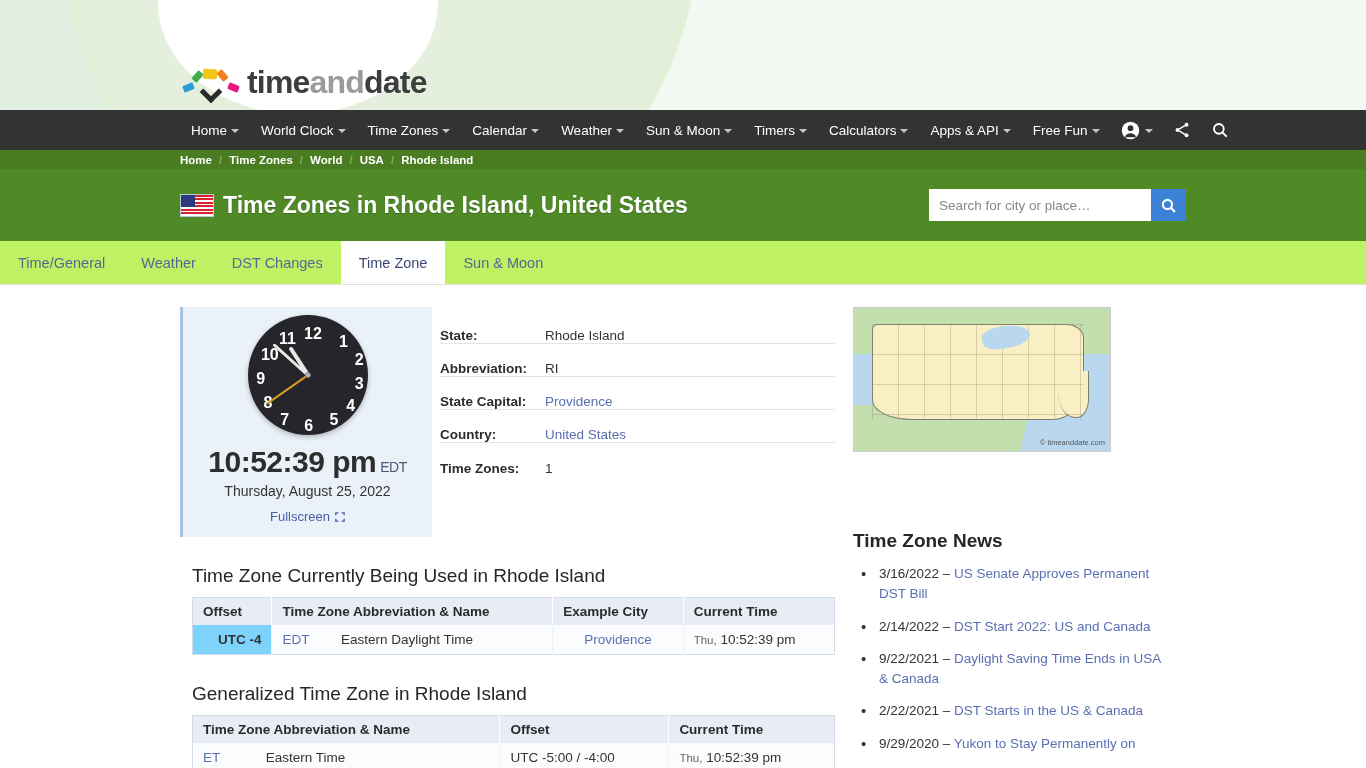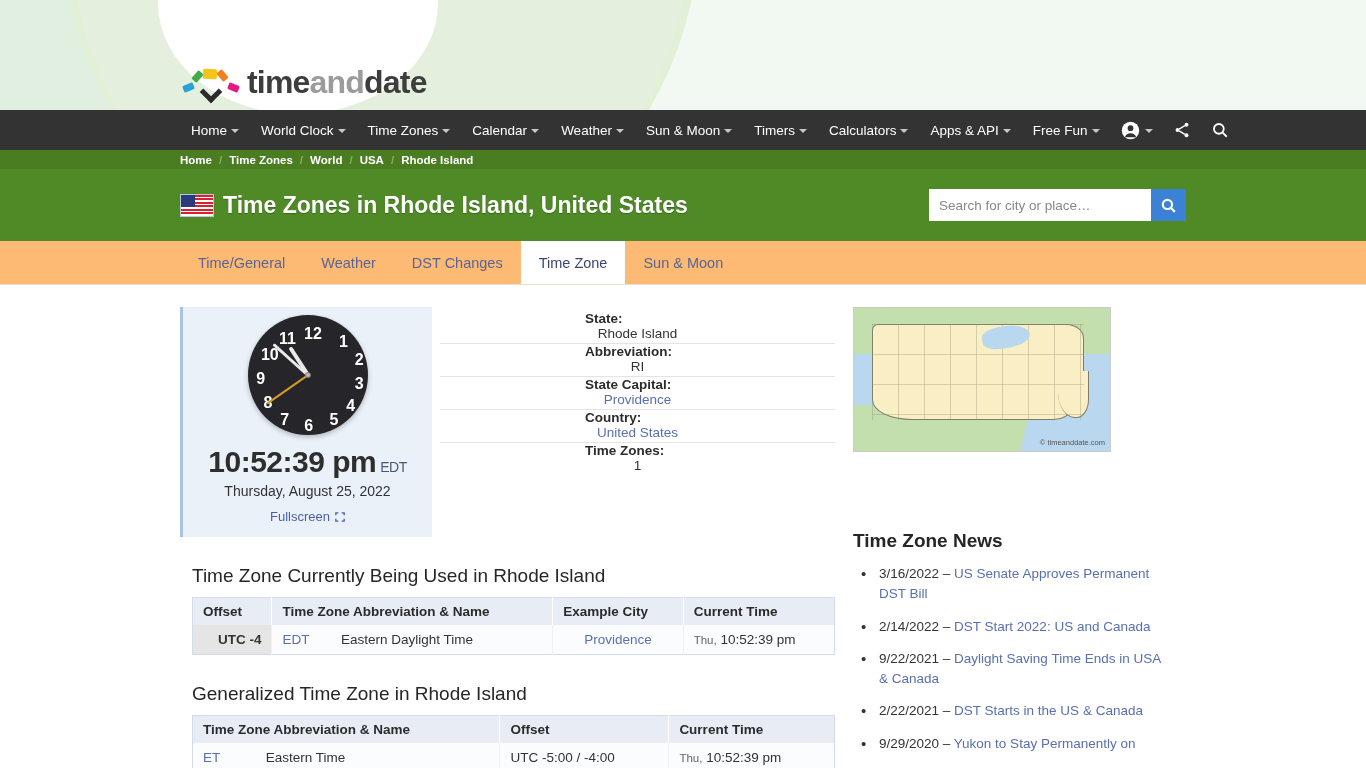--- a/index.html
+++ b/index.html
@@ -152,23 +152,22 @@
   .searchwrap input::placeholder { color: #888; }
   .searchbtn {
     width: 35px; background: #3b82d6;
     display: flex; align-items: center; justify-content: center;
     cursor: pointer;
   }
 
   
   .tabbar {
     height: 44px;
-    background: #fdba74;
+    background: #bef264;
     display: flex; align-items: stretch;
-    padding-left: 180px;
     border-bottom: 1px solid #e6ded0;
   }
   .tab {
     display: flex; align-items: center;
     padding: 0 18px;
     font-size: 14.5px; color: #5a6591;
     cursor: pointer;
   }
   .tab.active { background: #ffffff; color: #3c4575; }
 
@@ -223,25 +222,24 @@
   .bigtime .tzsuffix { font-size: 14px; font-weight: normal; color:#4a5a74; margin-left:4px; }
   .datetext { font-size: 14px; color: #333; margin-top: 4px; }
   .fullscreen {
     margin-top: 10px; font-size: 13px; color: #4a5fa5;
     cursor: pointer; display: inline-flex; align-items: center; gap: 5px;
   }
 
   
   .infotable { flex: 1; padding-top: 4px; }
   .inforow {
-    display: flex; align-items: center;
+    display: flex; align-items: flex-end;
     height: 33px;
     border-bottom: 1px solid #e4e4e4;
     font-size: 13.5px;
-    flex-direction: column;
   }
   .inforow:last-child { border-bottom: none; }
   .infokey { width: 105px; font-weight: bold; color: #2c2c2c; }
   .infoval { color: #333; }
   .infoval.link { color: #5a6fb0; cursor: pointer; }
 
   
   .mapbox {
     width: 258px; height: 145px;
     border: 1px solid #cccccc;
@@ -303,21 +301,21 @@
     font-weight: bold; text-align: left;
     padding: 6px 10px;
     border-right: 1px solid #ffffff;
   }
   .dtable th.c { text-align: left; }
   .dtable td {
     background: #fbfcfe;
     padding: 7px 10px; color: #333;
     border-right: 1px solid #edf1f6;
   }
-  .dtable td.r { text-align: right; font-weight: bold; background:#e5e5e5; }
+  .dtable td.r { text-align: right; font-weight: bold; background:#7dd3fc; }
   .dtable td.c { text-align: center; }
   .dtable td.link { color: #5a6fb0; cursor: pointer; }
   .dtable td .dow { font-size: 11.5px; color: #666; }
   .dtable tr td:last-child, .dtable tr th:last-child { border-right: none; }
 
   
   .news-h { font-size: 19px; font-weight: bold; color: #262626; margin-bottom: 12px; }
   .news-list { list-style: none; }
   .news-list li {
     position: relative;

